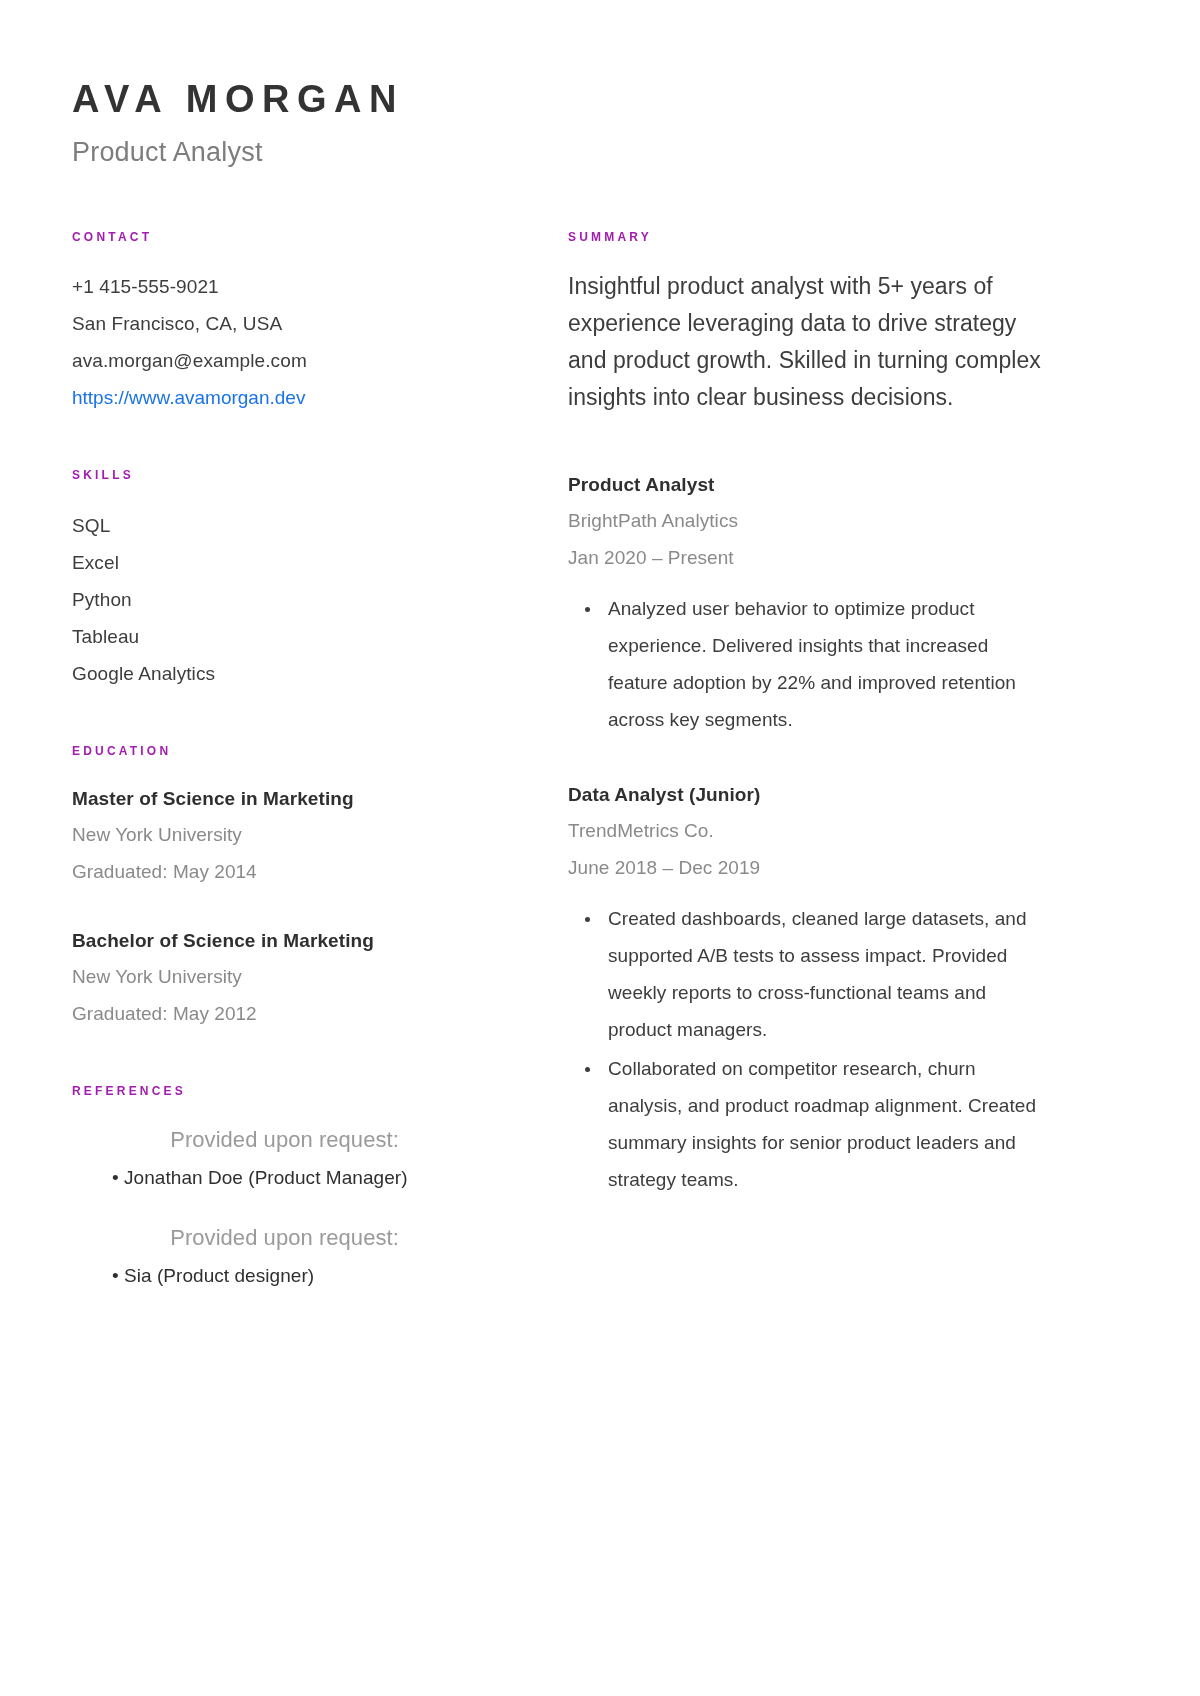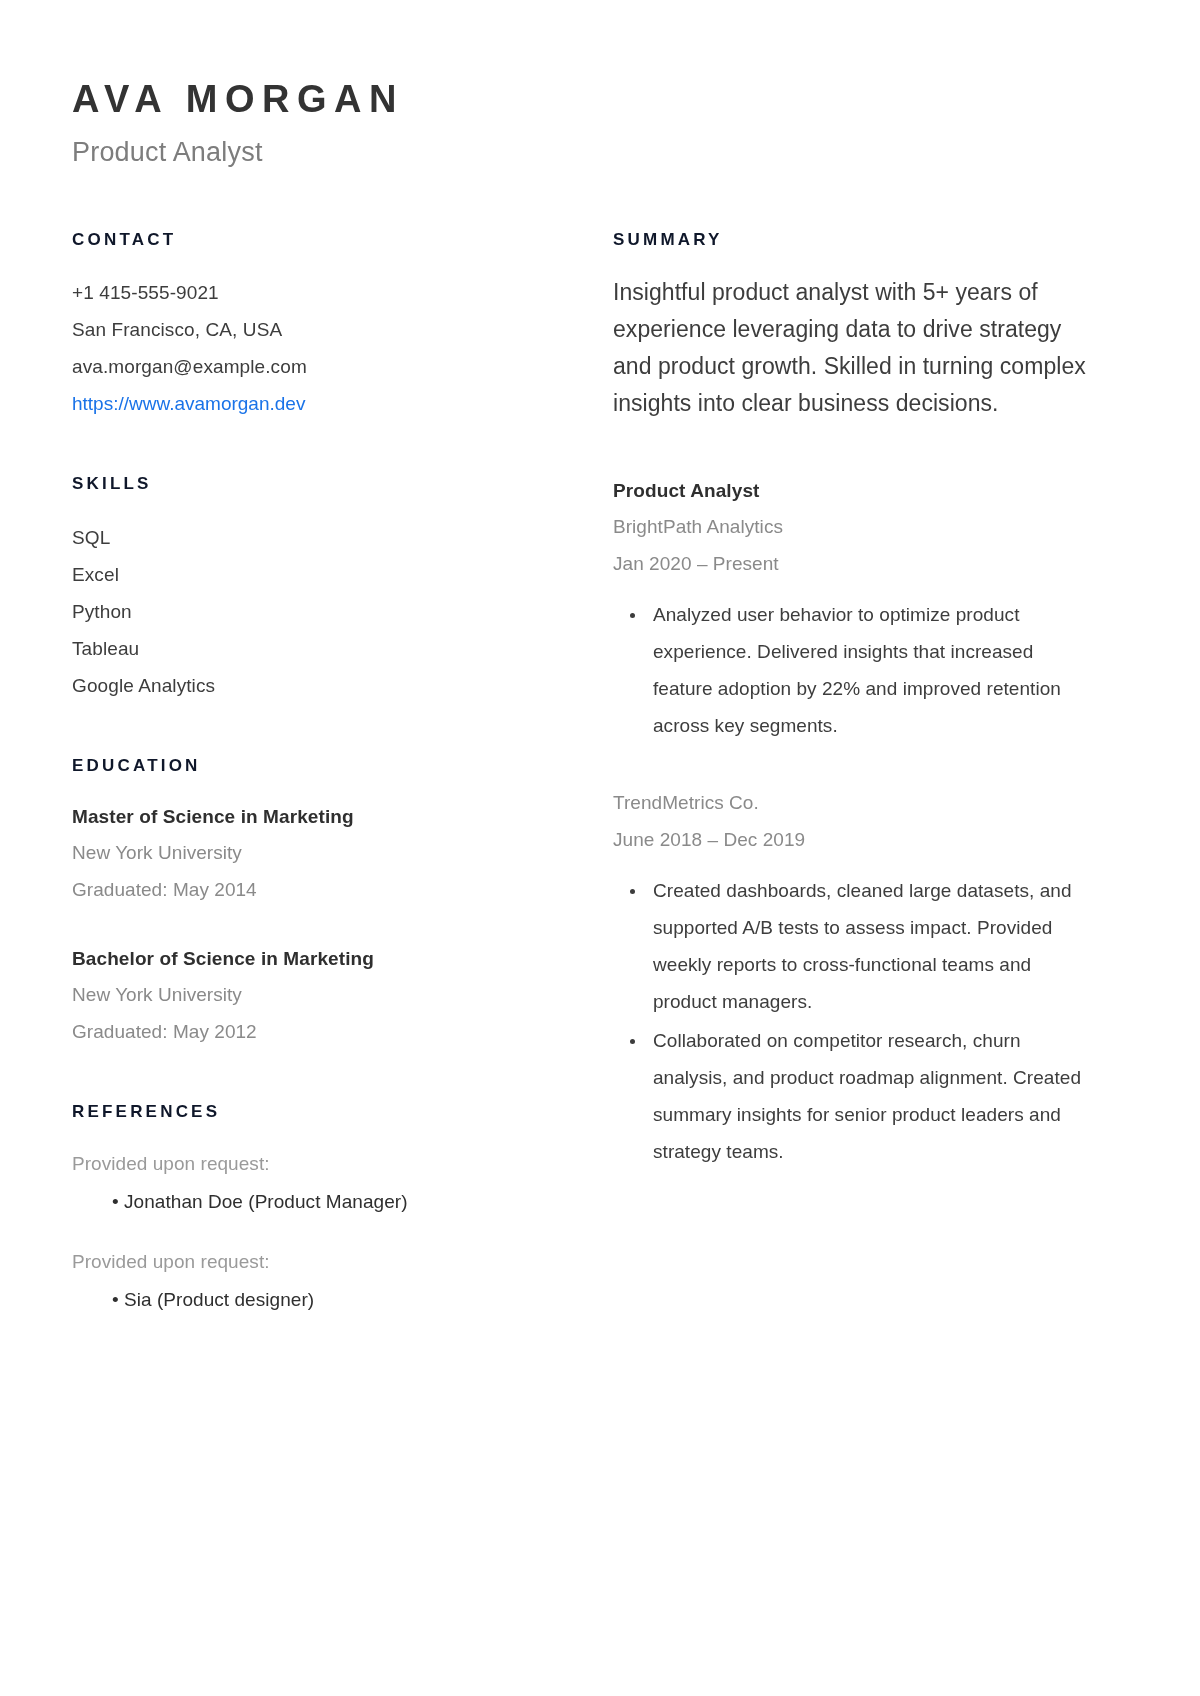--- a/index.html
+++ b/index.html
@@ -58,29 +58,28 @@
     width: 425px;
     flex: 0 0 425px;
   }
   .col-gap {
     width: 71px;
     flex: 0 0 71px;
   }
   .col-right {
     width: 476px;
     flex: 0 0 476px;
-    margin-left: 45px;
   }
 
   
   .section-title {
-    font-size: 17px;
+    font-size: 12px;
     font-weight: 700;
     letter-spacing: 3.2px;
-    color: #0f172a;
+    color: #a21caf;
     text-transform: uppercase;
     margin: 0 0 24px 0;
     line-height: 1.2;
   }
   .section { margin-bottom: 52px; }
   .section:last-child { margin-bottom: 0; }
 
   
   .line {
     font-size: 19px;
@@ -140,24 +139,25 @@
   }
   .job-bullets li::marker {
     font-size: 17px;
     color: #3d3d3d;
   }
 
   
   .ref-entry { margin-bottom: 26px; }
   .ref-entry:last-child { margin-bottom: 0; }
   .ref-note {
-    font-size: 19px;
+    font-size: 22px;
     line-height: 34px;
     color: #9a9a9a;
     letter-spacing: 0.05px;
+    text-align: center;
   }
   .ref-name {
     font-size: 19px;
     line-height: 34px;
     color: #2f2f2f;
     letter-spacing: 0.05px;
     margin-top: 4px;
     margin-left: 40px;
   }
 </style>
@@ -238,20 +238,21 @@
         <div class="job">
           <div class="bold-line">Product Analyst</div>
           <div class="entry-sub">BrightPath Analytics</div>
           <div class="entry-sub">Jan 2020 – Present</div>
           <ul class="job-bullets">
             <li>Analyzed user behavior to optimize product experience. Delivered insights that increased feature adoption by 22% and improved retention across key segments.</li>
           </ul>
         </div>
 
         <div class="job">
+          <div class="bold-line">Data Analyst (Junior)</div>
           <div class="entry-sub">TrendMetrics Co.</div>
           <div class="entry-sub">June 2018 – Dec 2019</div>
           <ul class="job-bullets">
             <li>Created dashboards, cleaned large datasets, and supported A/B tests to assess impact. Provided weekly reports to cross-functional teams and product managers.</li>
             <li>Collaborated on competitor research, churn analysis, and product roadmap alignment. Created summary insights for senior product leaders and strategy teams.</li>
           </ul>
         </div>
 
       </div>
 

